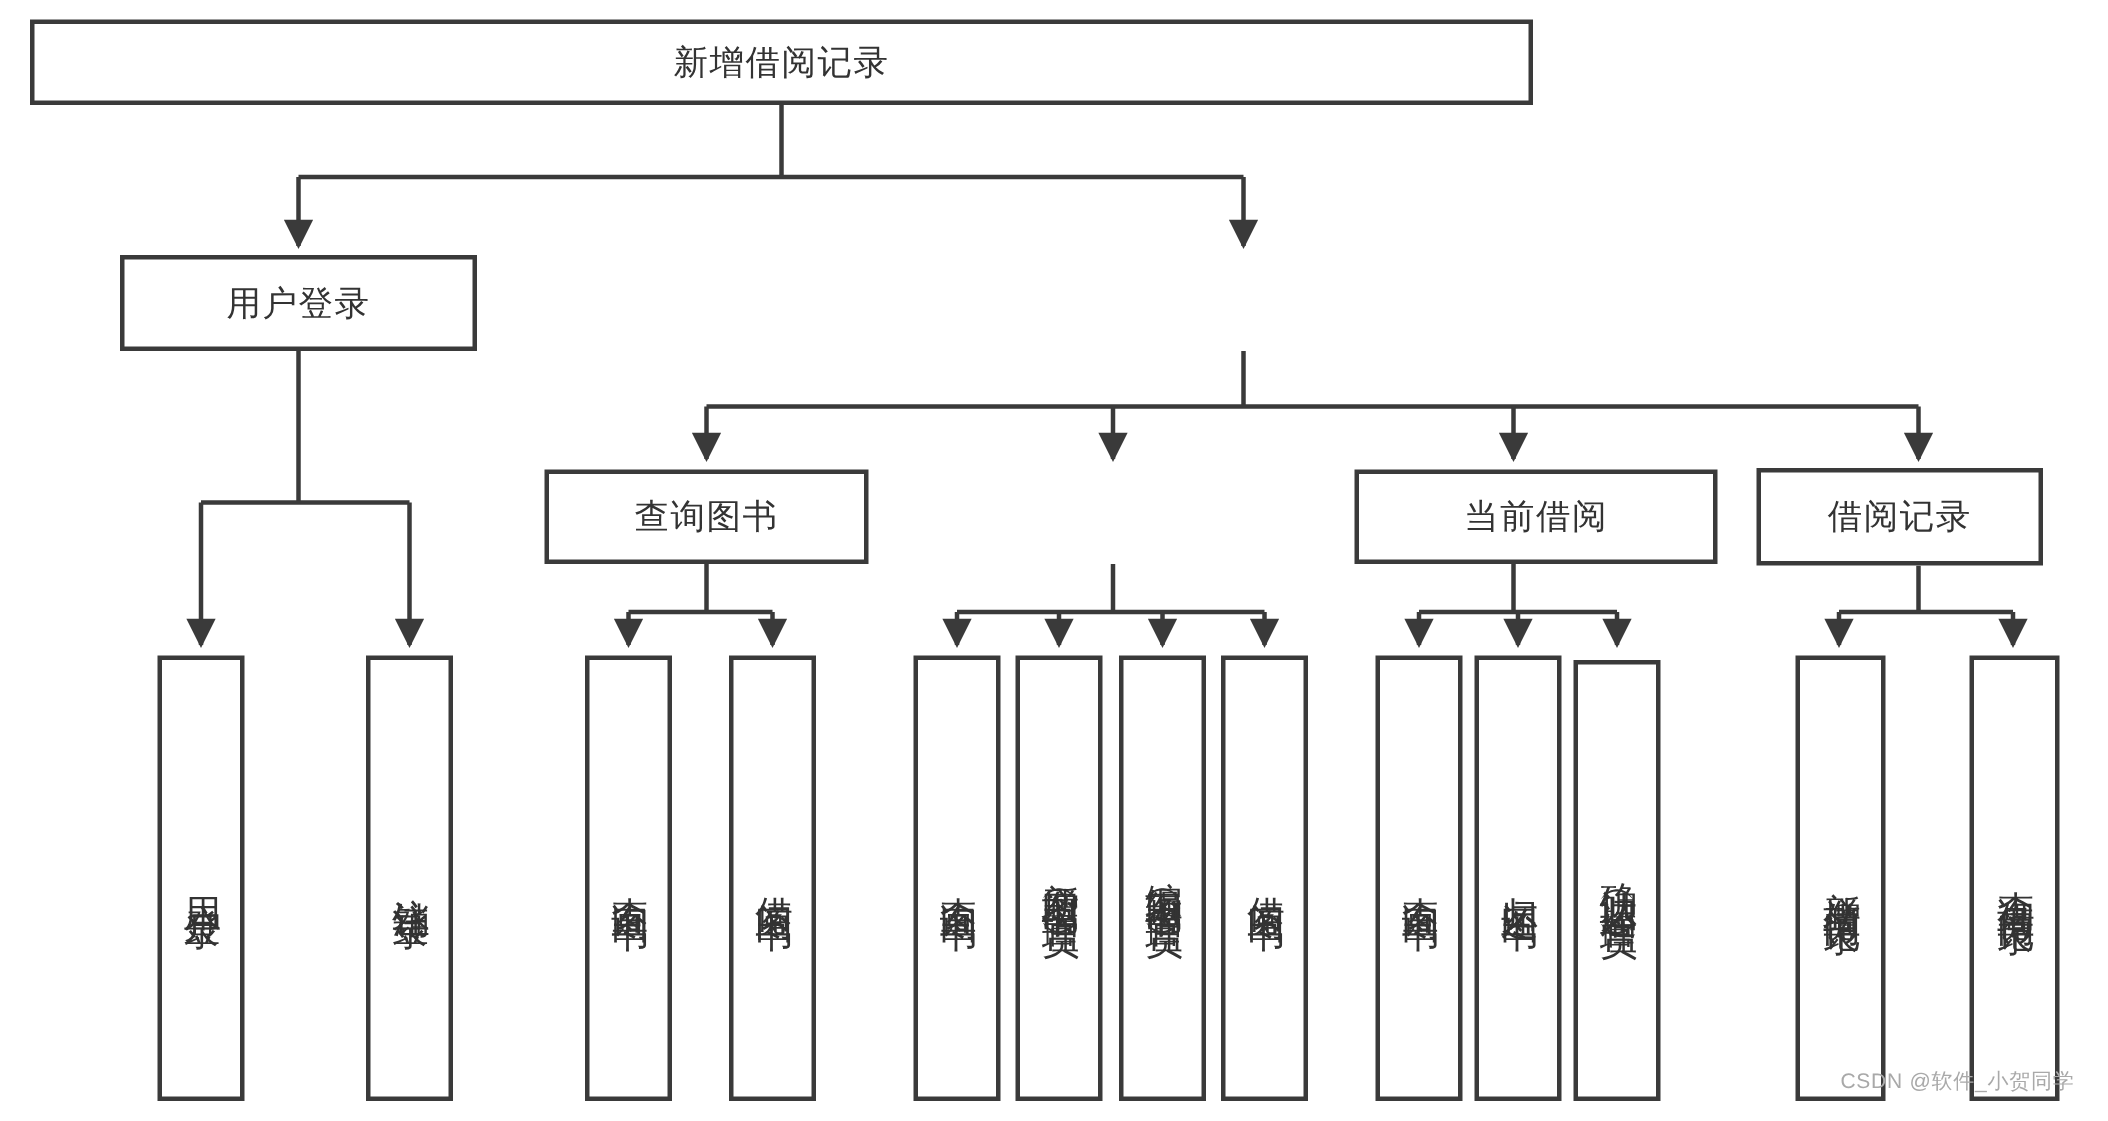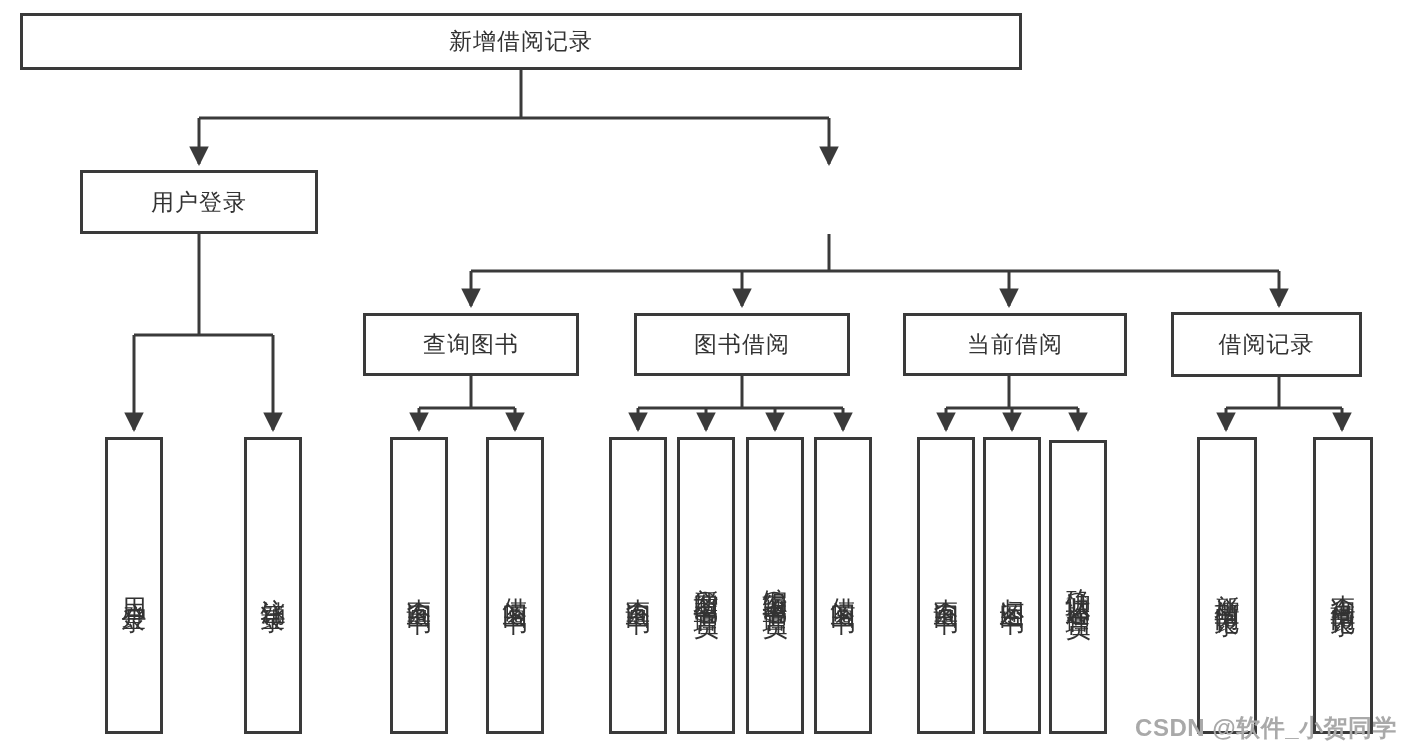--- a/index.html
+++ b/index.html
@@ -38,27 +38,26 @@
   .vlabel{
     writing-mode:vertical-rl;
     text-orientation:mixed;
     font-size:25px;
     letter-spacing:4px;
     color:var(--text);
     line-height:1;
   }
   .watermark{
     position:absolute;
-    top:712px;right:8px;
-    font-size:24px;
+    top:712px;right:22px;
+    font-size:14px;
     color:var(--watermark);
     z-index:5;
     white-space:nowrap;
     letter-spacing:0.5px;
-    font-weight:bold;
   }
 </style>
 </head>
 <body>
 
 <div class="stage">
 
   <svg class="connectors" viewBox="0 0 1405 747" xmlns="http://www.w3.org/2000/svg">
     <defs>
       <marker id="arrow" viewBox="0 0 10 10" refX="9" refY="5" markerWidth="8" markerHeight="6.5" orient="auto">
@@ -125,24 +124,21 @@
     <span class="hlabel">新增借阅记录</span>
   </div>
 
   <div class="hbox" style="left:80px;top:170px;width:238px;height:64px">
     <span class="hlabel">用户登录</span>
   </div>
 
   <div class="hbox" style="left:363px;top:313px;width:216px;height:63px">
     <span class="hlabel">查询图书</span>
   </div>
-  <div class="hbox" style="left:634px;top:313px;width:216px;height:63px">
-    <span class="hlabel">图书借阅</span>
-  </div>
-  <div class="hbox" style="left:903px;top:313px;width:224px;height:63px">
+  <div class="hbox" style="left:903px;top:313px;width:242px;height:63px">
     <span class="hlabel">当前借阅</span>
   </div>
   <div class="hbox" style="left:1171px;top:312px;width:191px;height:65px">
     <span class="hlabel">借阅记录</span>
   </div>
 
   <div class="vbox" style="left:105px">
     <span class="vlabel">用户登录</span>
   </div>
   <div class="vbox" style="left:244px">

